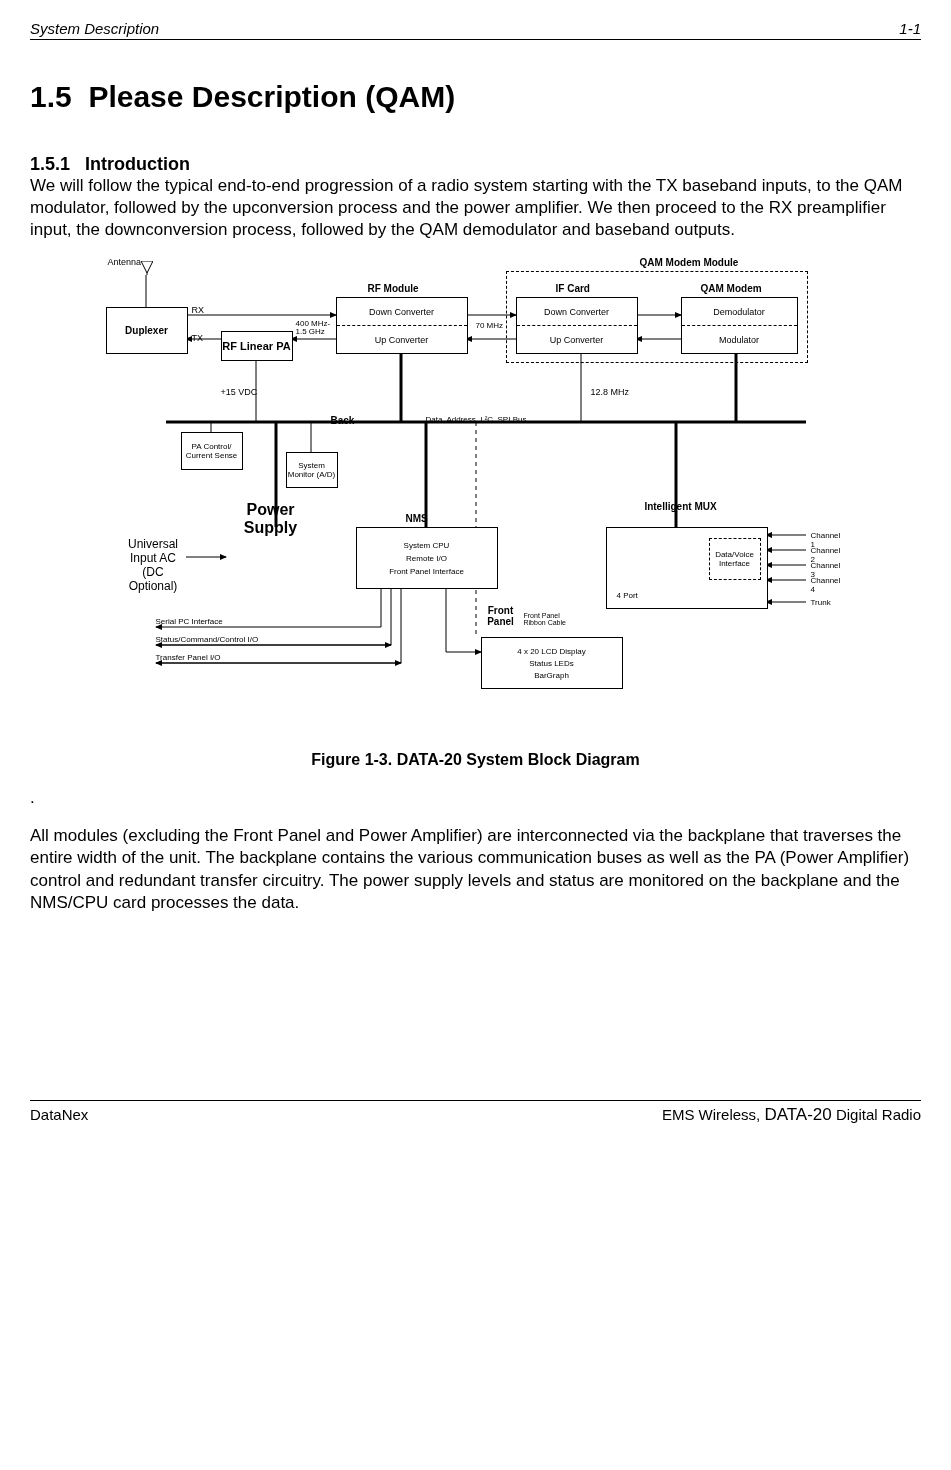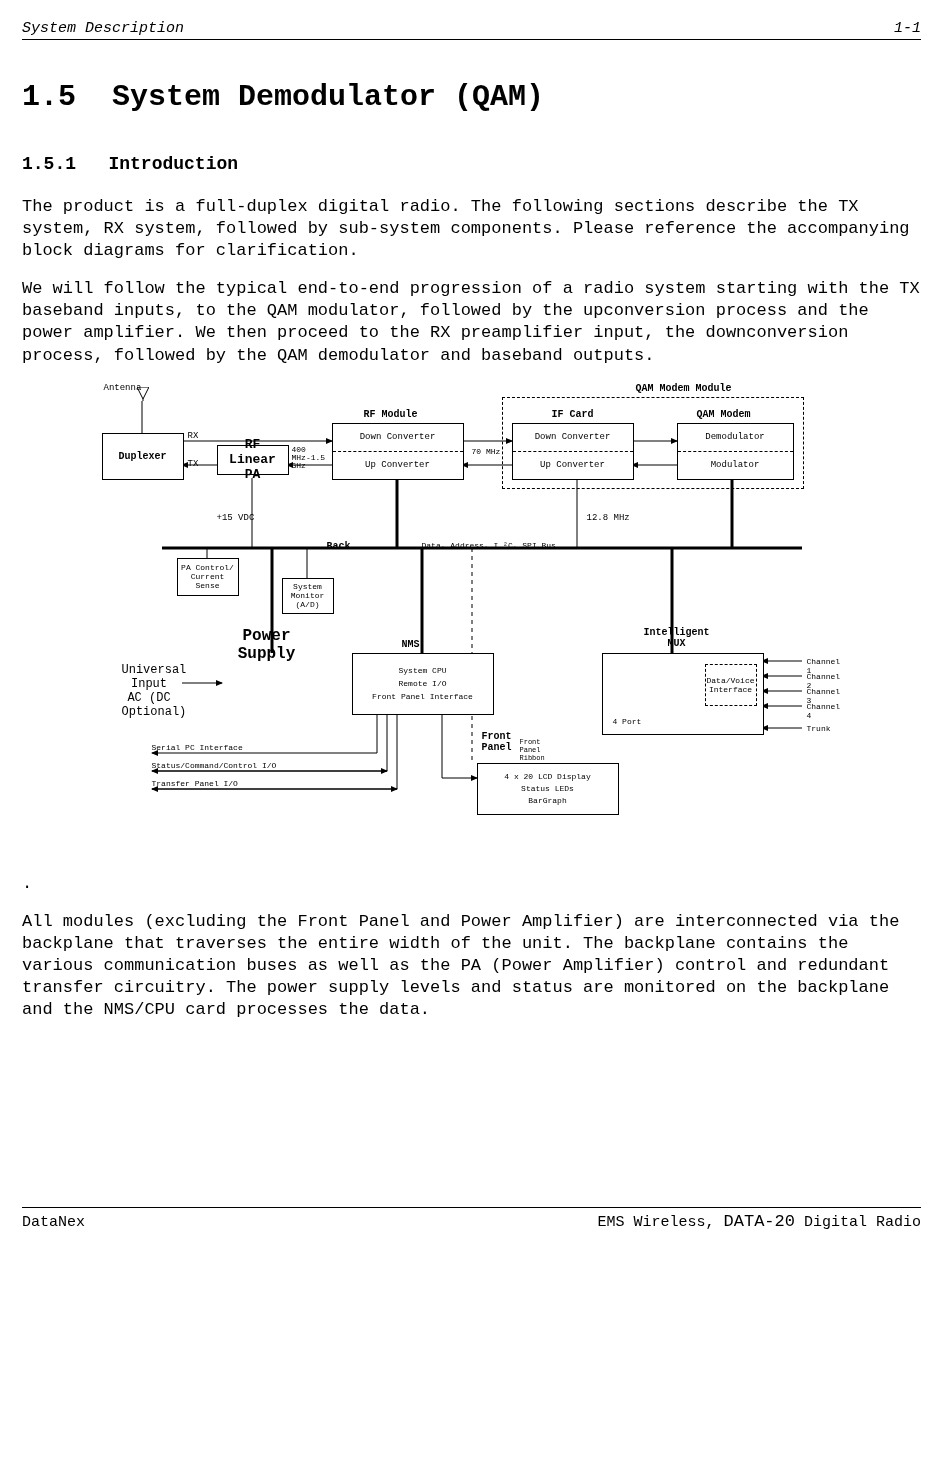--- a/index.html
+++ b/index.html
@@ -4,23 +4,22 @@
 <style>
   body {
     margin: 0;
     padding: 0;
     font-family: Arial, Helvetica, sans-serif;
     background: #fff;
     color: #000;
     width: 951px;
   }
   .page {
-    padding: 20px 30px 10px 22px;
+    padding: 20px 30px 10px 30px;
     box-sizing: border-box;
-    font-family: Liberation Mono, monospace;
   }
   .header-row {
     display: flex;
     justify-content: space-between;
     font-style: italic;
     font-size: 15px;
     margin-bottom: 2px;
   }
   .hr-top, .hr-bottom {
     border: none;
@@ -29,21 +28,21 @@
   }
   .hr-bottom { margin: 10px 0 4px 0; }
   h1.section-title {
     font-size: 30px;
     font-weight: bold;
     margin: 40px 0 40px 0;
   }
   h2.subsection {
     font-size: 18px;
     font-weight: bold;
-    margin: 30px 0 22px 0;
+    margin: 30px 0 0 0;
   }
   p.body {
     font-size: 17px;
     line-height: 1.3;
     margin: 0 0 16px 0;
   }
   .figure-wrap {
     width: 740px;
     margin: 10px auto 10px auto;
     position: relative;
@@ -96,29 +95,28 @@
 
 <div class="page">
   <div class="header-row">
     <span>System Description</span>
     <span>1-1</span>
   </div>
   <hr class="hr-top">
 
   <h1 class="section-title">
     <span>1.5</span>&nbsp;
-    <span>System Demodulator (QAM)</span>
+    <span>Please Description (QAM)</span>
   </h1>
 
   <h2 class="subsection">
     <span>1.5.1</span>&nbsp;&nbsp;
     <span>Introduction</span>
   </h2>
 
-  <p class="body">The product is a full-duplex digital radio.  The following sections describe the TX system, RX system, followed by sub-system components.  Please reference the accompanying block diagrams for clarification.</p>
   <p class="body">We will follow the typical end-to-end progression of a radio system starting with the TX baseband inputs, to the QAM modulator, followed by the upconversion process and the power amplifier.  We then proceed to the RX preamplifier input, the downconversion process, followed by the QAM demodulator and baseband outputs.</p>
 
   <div class="figure-wrap">
 
     <svg class="lines">
       <defs>
         <marker id="arrow" markerWidth="7" markerHeight="7" refX="6" refY="3" orient="auto">
           <path d="M0,0 L7,3 L0,6 Z" fill="#000"></path>
         </marker>
       </defs>
@@ -181,21 +179,21 @@
       <svg width="12" height="14">
           <path d="M0,0 L12,0 L6,12 Z M6,12 L6,14" fill="none" stroke="#000"></path>
         </svg>
     </div>
     <div class="label-abs" style="left:2px; top:0px;">Antenna</div>
 
     <div class="box bold" style="left:0px; top:50px; width:80px; height:45px; font-size:10px;">Duplexer</div>
     <div class="label-abs" style="left:86px; top:48px;">RX</div>
     <div class="label-abs" style="left:86px; top:76px;">TX</div>
 
-    <div class="box bold" style="left:115px; top:62px; width:70px; height:28px; font-size:13px;">RF Linear PA</div>
+    <div class="box bold" style="left:115px; top:74px; width:70px; height:28px; font-size:11px;">RF Linear PA</div>
     <div class="label-abs" style="left:190px; top:63px; width:36px; font-size:8px; line-height:1;">400 MHz-1.5 GHz</div>
 
     <div class="label-abs bold" style="left:262px; top:26px; font-size:10px;">RF Module</div>
     <div class="box" style="left:230px; top:40px; width:130px; height:55px;">
       <div style="border-bottom:1px dashed #000; width:100%; height:50%; display:flex; align-items:center; justify-content:center;">Down Converter</div>
       <div style="width:100%; height:50%; display:flex; align-items:center; justify-content:center;">Up Converter</div>
     </div>
 
     <div class="label-abs" style="left:370px; top:64px; font-size:8px;">70 MHz</div>
 
@@ -254,20 +252,21 @@
       <div>4 x 20 LCD Display</div>
       <div style="margin-top:3px;">Status LEDs</div>
       <div style="margin-top:3px;">BarGraph</div>
     </div>
 
     <div class="label-abs" style="left:50px; top:360px; font-size:8px;">Serial PC Interface</div>
     <div class="label-abs" style="left:50px; top:378px; font-size:8px;">Status/Command/Control I/O</div>
     <div class="label-abs" style="left:50px; top:396px; font-size:8px;">Transfer Panel I/O</div>
   </div>
 
+  <div class="figure-caption">Figure 1-3. DATA-20  System Block Diagram</div>
 
   <p class="body">.</p>
 
   <p class="body">All modules (excluding the Front Panel and Power Amplifier) are interconnected via the backplane that traverses the entire width of the unit.  The backplane contains the various communication buses as well as the PA (Power Amplifier) control and redundant transfer circuitry.  The power supply levels and status are monitored on the backplane and the NMS/CPU card processes the data.</p>
 
   <div class="spacer-big"></div>
 
   <hr class="hr-bottom">
   <div class="footer-row">
     <span>DataNex</span>

